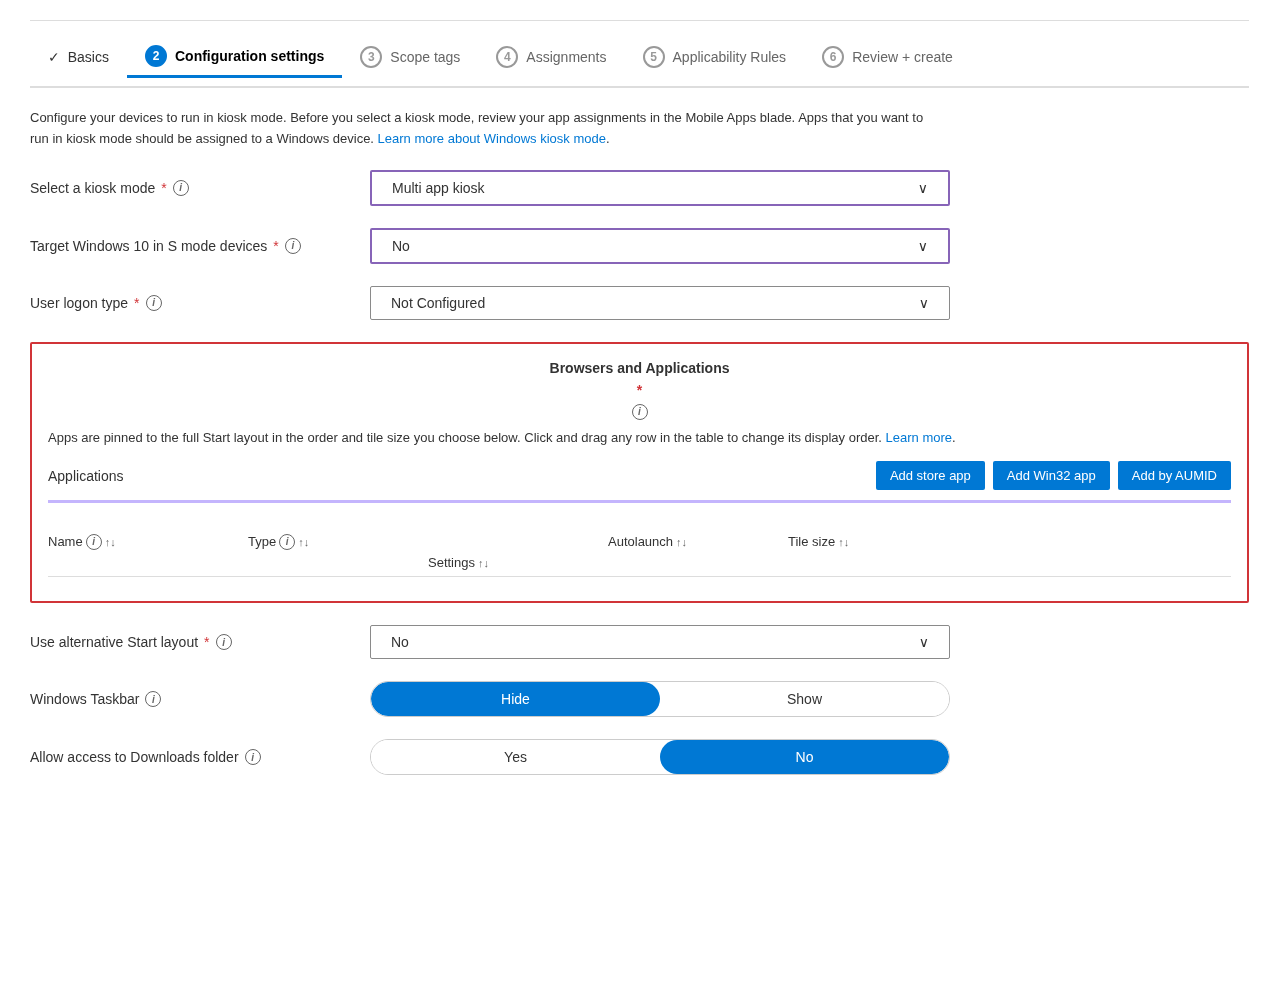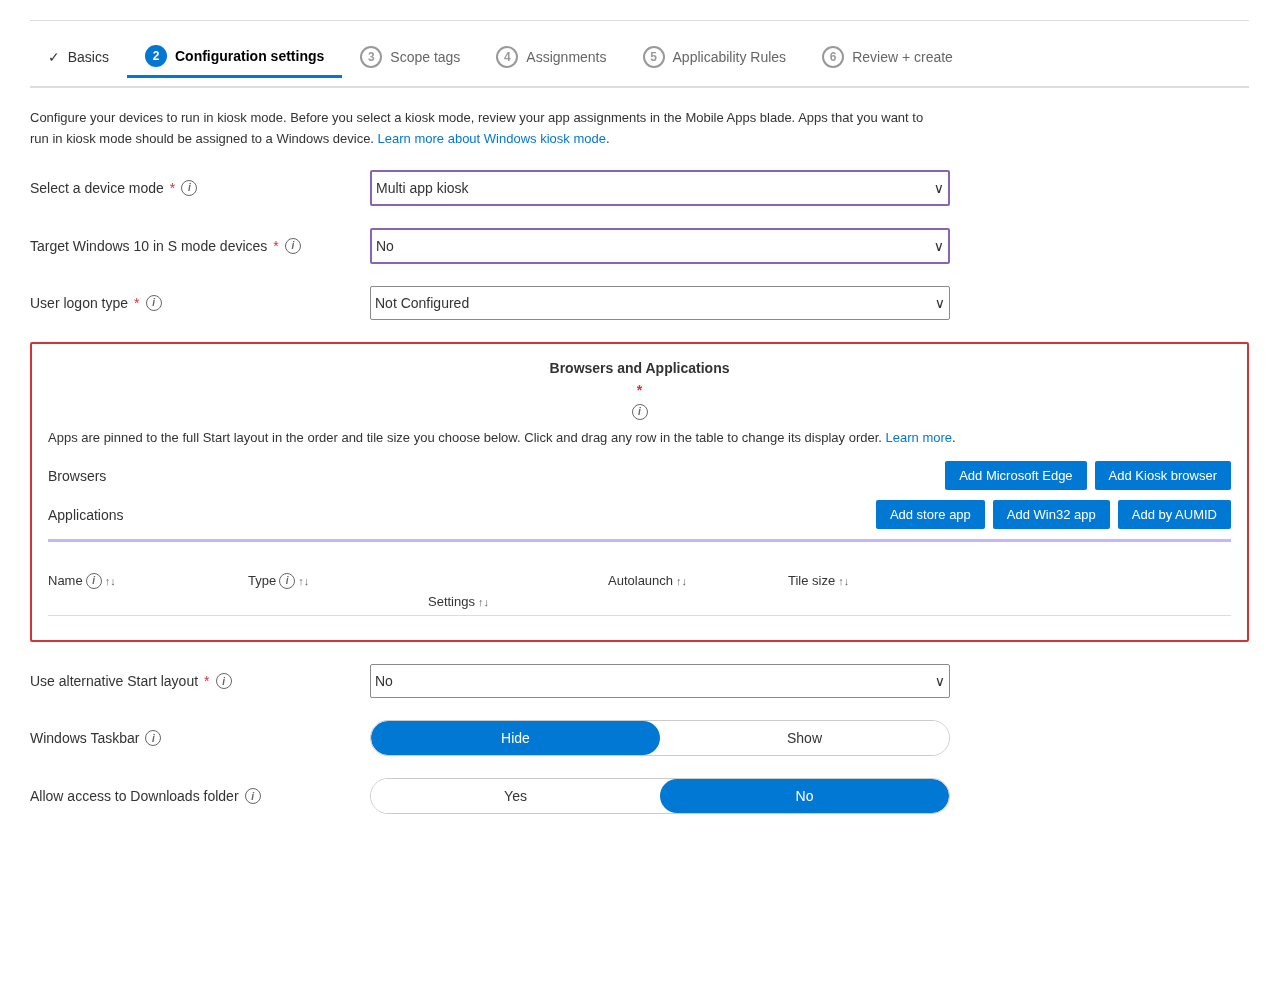--- a/index.html
+++ b/index.html
@@ -50,21 +50,21 @@
     }
     .required { color: #d13438; }
     .info-icon {
       width: 16px; height: 16px; border: 1px solid #666; border-radius: 50%;
       display: inline-flex; align-items: center; justify-content: center;
       font-size: 10px; color: #666; cursor: pointer; font-style: italic; font-weight: 700;
     }
     .form-control {
       flex: 1; max-width: 580px;
       border: 1px solid #8a8a8a; border-radius: 2px;
-      padding: 8px 4px; font-size: 14px; color: #333;
+      padding: 8px 20px; font-size: 14px; color: #333;
       display: flex; align-items: center; justify-content: space-between;
       cursor: pointer; background: #fff;
     }
     .form-control.active-border { border: 2px solid #8764b8; }
     .chevron { font-size: 14px; color: #333; }
 
     
     .section-box {
       border: 2px solid #d13438; border-radius: 2px;
       margin-bottom: 22px; padding: 16px;
@@ -156,21 +156,21 @@
       <span>Review + create</span>
     </div>
   </div>
 
   <div class="description">
     <span>Configure your devices to run in kiosk mode. Before you select a kiosk mode, review your app assignments in the Mobile Apps blade. Apps that you want to run in kiosk mode should be assigned to a Windows device.</span> <a href="#">Learn more about Windows kiosk mode</a>.
   </div>
 
   <div class="form-row">
     <div class="form-label">
-      <span>Select a device mode</span>
+      <span>Select a kiosk mode</span>
       <span class="required">*</span>
       <span class="info-icon">i</span>
     </div>
     <div class="form-control active-border">
       <span>Multi app kiosk</span>
       <span class="chevron">∨</span>
     </div>
   </div>
 
   <div class="form-row">
@@ -200,26 +200,20 @@
   <div class="section-box">
     <div class="section-title">
       <span>Browsers and Applications</span>
       <span class="required">*</span>
       <span class="info-icon">i</span>
     </div>
     <div class="section-desc">
       <span>Apps are pinned to the full Start layout in the order and tile size you choose below. Click and drag any row in the table to change its display order.</span> <a href="#">Learn more</a>.
     </div>
 
-    <div class="app-row">
-      <div class="app-label">Browsers</div>
-      <div style="flex:1"></div>
-      <button class="btn-blue">Add Microsoft Edge</button>
-      <button class="btn-blue">Add Kiosk browser</button>
-    </div>
 
     <div class="app-row">
       <div class="app-label">Applications</div>
       <div style="flex:1"></div>
       <button class="btn-blue">Add store app</button>
       <button class="btn-blue">Add Win32 app</button>
       <button class="btn-blue">Add by AUMID</button>
     </div>
 
     <div class="table-header">

